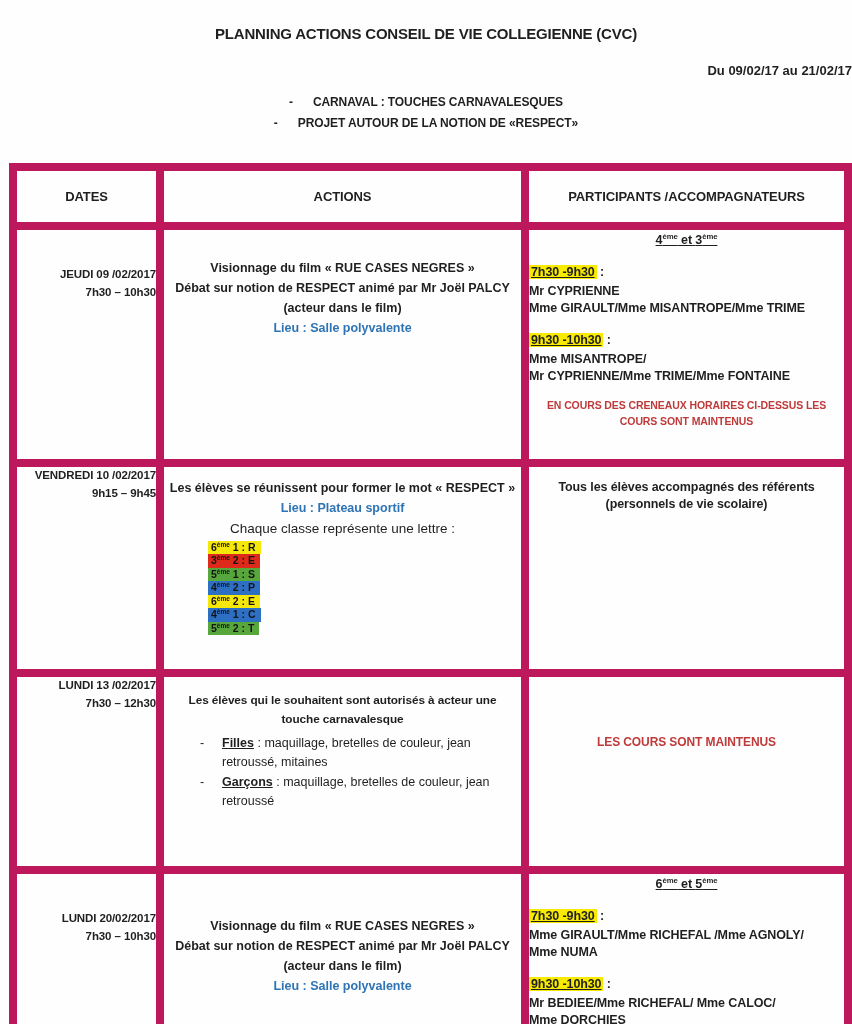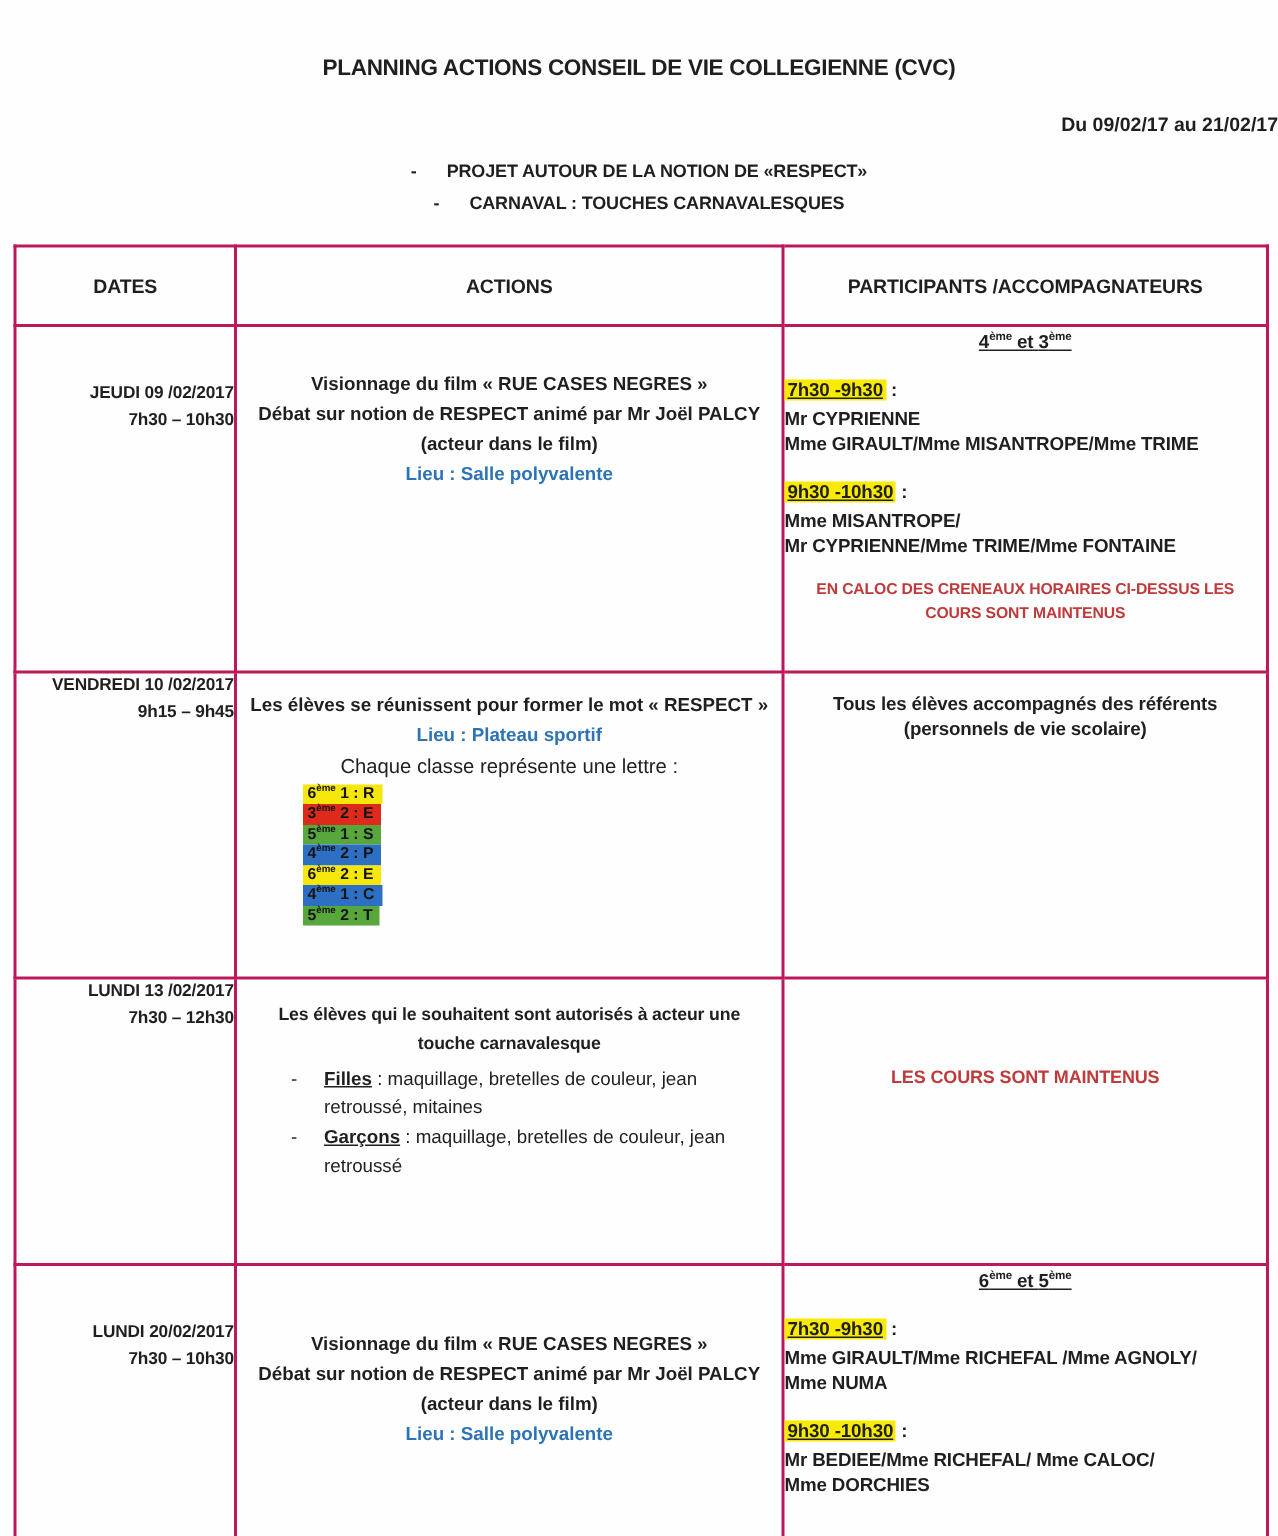--- a/index.html
+++ b/index.html
@@ -1,32 +1,32 @@
 <!DOCTYPE html>
 <html style="--blue: #2e74b5; --red: #bf3a3a; --hl-yellow: #f8ea00; --border: #3d3d3d;"><head>
 <meta charset="utf-8">
 <style>
   html,body{margin:0;padding:0;background:#ffffff;}
   .page{
     position:relative;width:852px;height:1024px;background:#fefefe;
     color:#1f1f1f;font-family:"Liberation Sans",sans-serif;overflow:hidden;
   }
   
-  .doc-header{position:absolute;top:16px;left:0;width:100%;text-align:center;}
+  .doc-header{position:absolute;top:4px;left:0;width:100%;text-align:center;}
   .title{margin:21px 0 0 0;font-size:15px;font-weight:bold;letter-spacing:-0.2px;}
   .subtitle{margin-top:21px;font-size:13px;font-weight:bold;text-align:right;}
   .bullets{margin-top:17px;}
   .bullet-line{font-size:12px;font-weight:bold;margin-top:7px;letter-spacing:-0.1px;}
   .bullet-line .dash{display:inline-block;margin-right:20px;}
   
   table.planning{
     position:absolute;top:163px;left:9px;width:835px;
     border-collapse:collapse;table-layout:fixed;
   }
-  .planning th,.planning td{border:2px solid #be185d;vertical-align:top;padding:0;}
+  .planning th,.planning td{border:8px solid #be185d;vertical-align:top;padding:0;}
   .planning th{
     height:51px;vertical-align:middle;text-align:center;
     font-size:13px;font-weight:bold;letter-spacing:-0.1px;
   }
   tr.row1 td{height:193px;} tr.row2 td{height:190px;} tr.row3 td{height:132px;}
   tr.row4 td{height:198px;}
   
   .c-date{text-align:right;font-weight:bold;font-size:11.5px;line-height:1.55;letter-spacing:-0.1px;}
   .c-date.pt-lg{padding-top:36px;} .c-date.pt-sm{}
   
@@ -65,24 +65,24 @@
 </head>
 <body>
 
 <div class="page">
 
   <div class="doc-header">
     <h1 class="title">PLANNING ACTIONS CONSEIL DE VIE COLLEGIENNE (CVC)</h1>
     <div class="subtitle">Du 09/02/17 au 21/02/17</div>
     <div class="bullets">
       <div class="bullet-line">
-        <span class="dash">-</span><span>PROJET AUTOUR DE LA NOTION DE  «RESPECT»</span>
+        <span class="dash">-</span><span>CARNAVAL : TOUCHES CARNAVALESQUES</span>
       </div>
       <div class="bullet-line">
-        <span class="dash">-</span><span>CARNAVAL : TOUCHES CARNAVALESQUES</span>
+        <span class="dash">-</span><span>PROJET AUTOUR DE LA NOTION DE  «RESPECT»</span>
       </div>
     </div>
   </div>
 
   <table class="planning">
     <colgroup>
         <col style="width:147px">
         <col style="width:365px">
         <col style="width:323px">
       </colgroup>
@@ -114,21 +114,21 @@
             <div class="time-ln"><span class="time-hl">7h30 -9h30</span><span> :</span></div>
             <div>Mr CYPRIENNE</div>
             <div>Mme GIRAULT/Mme MISANTROPE/Mme TRIME</div>
           </div>
           <div class="tblock">
             <div class="time-ln"><span class="time-hl">9h30 -10h30</span><span> :</span></div>
             <div>Mme MISANTROPE/</div>
             <div>Mr CYPRIENNE/Mme TRIME/Mme FONTAINE</div>
           </div>
           <div class="warn">
-            <div>EN CALOC DES CRENEAUX HORAIRES CI-DESSUS LES</div>
+            <div>EN COURS DES CRENEAUX HORAIRES CI-DESSUS LES</div>
             <div>COURS SONT MAINTENUS</div>
           </div>
         </td>
       </tr>
 
       <tr class="row2">
         <td class="c-date pt-sm">
           <div>VENDREDI 10 /02/2017</div>
           <div>9h15 – 9h45</div>
         </td>

